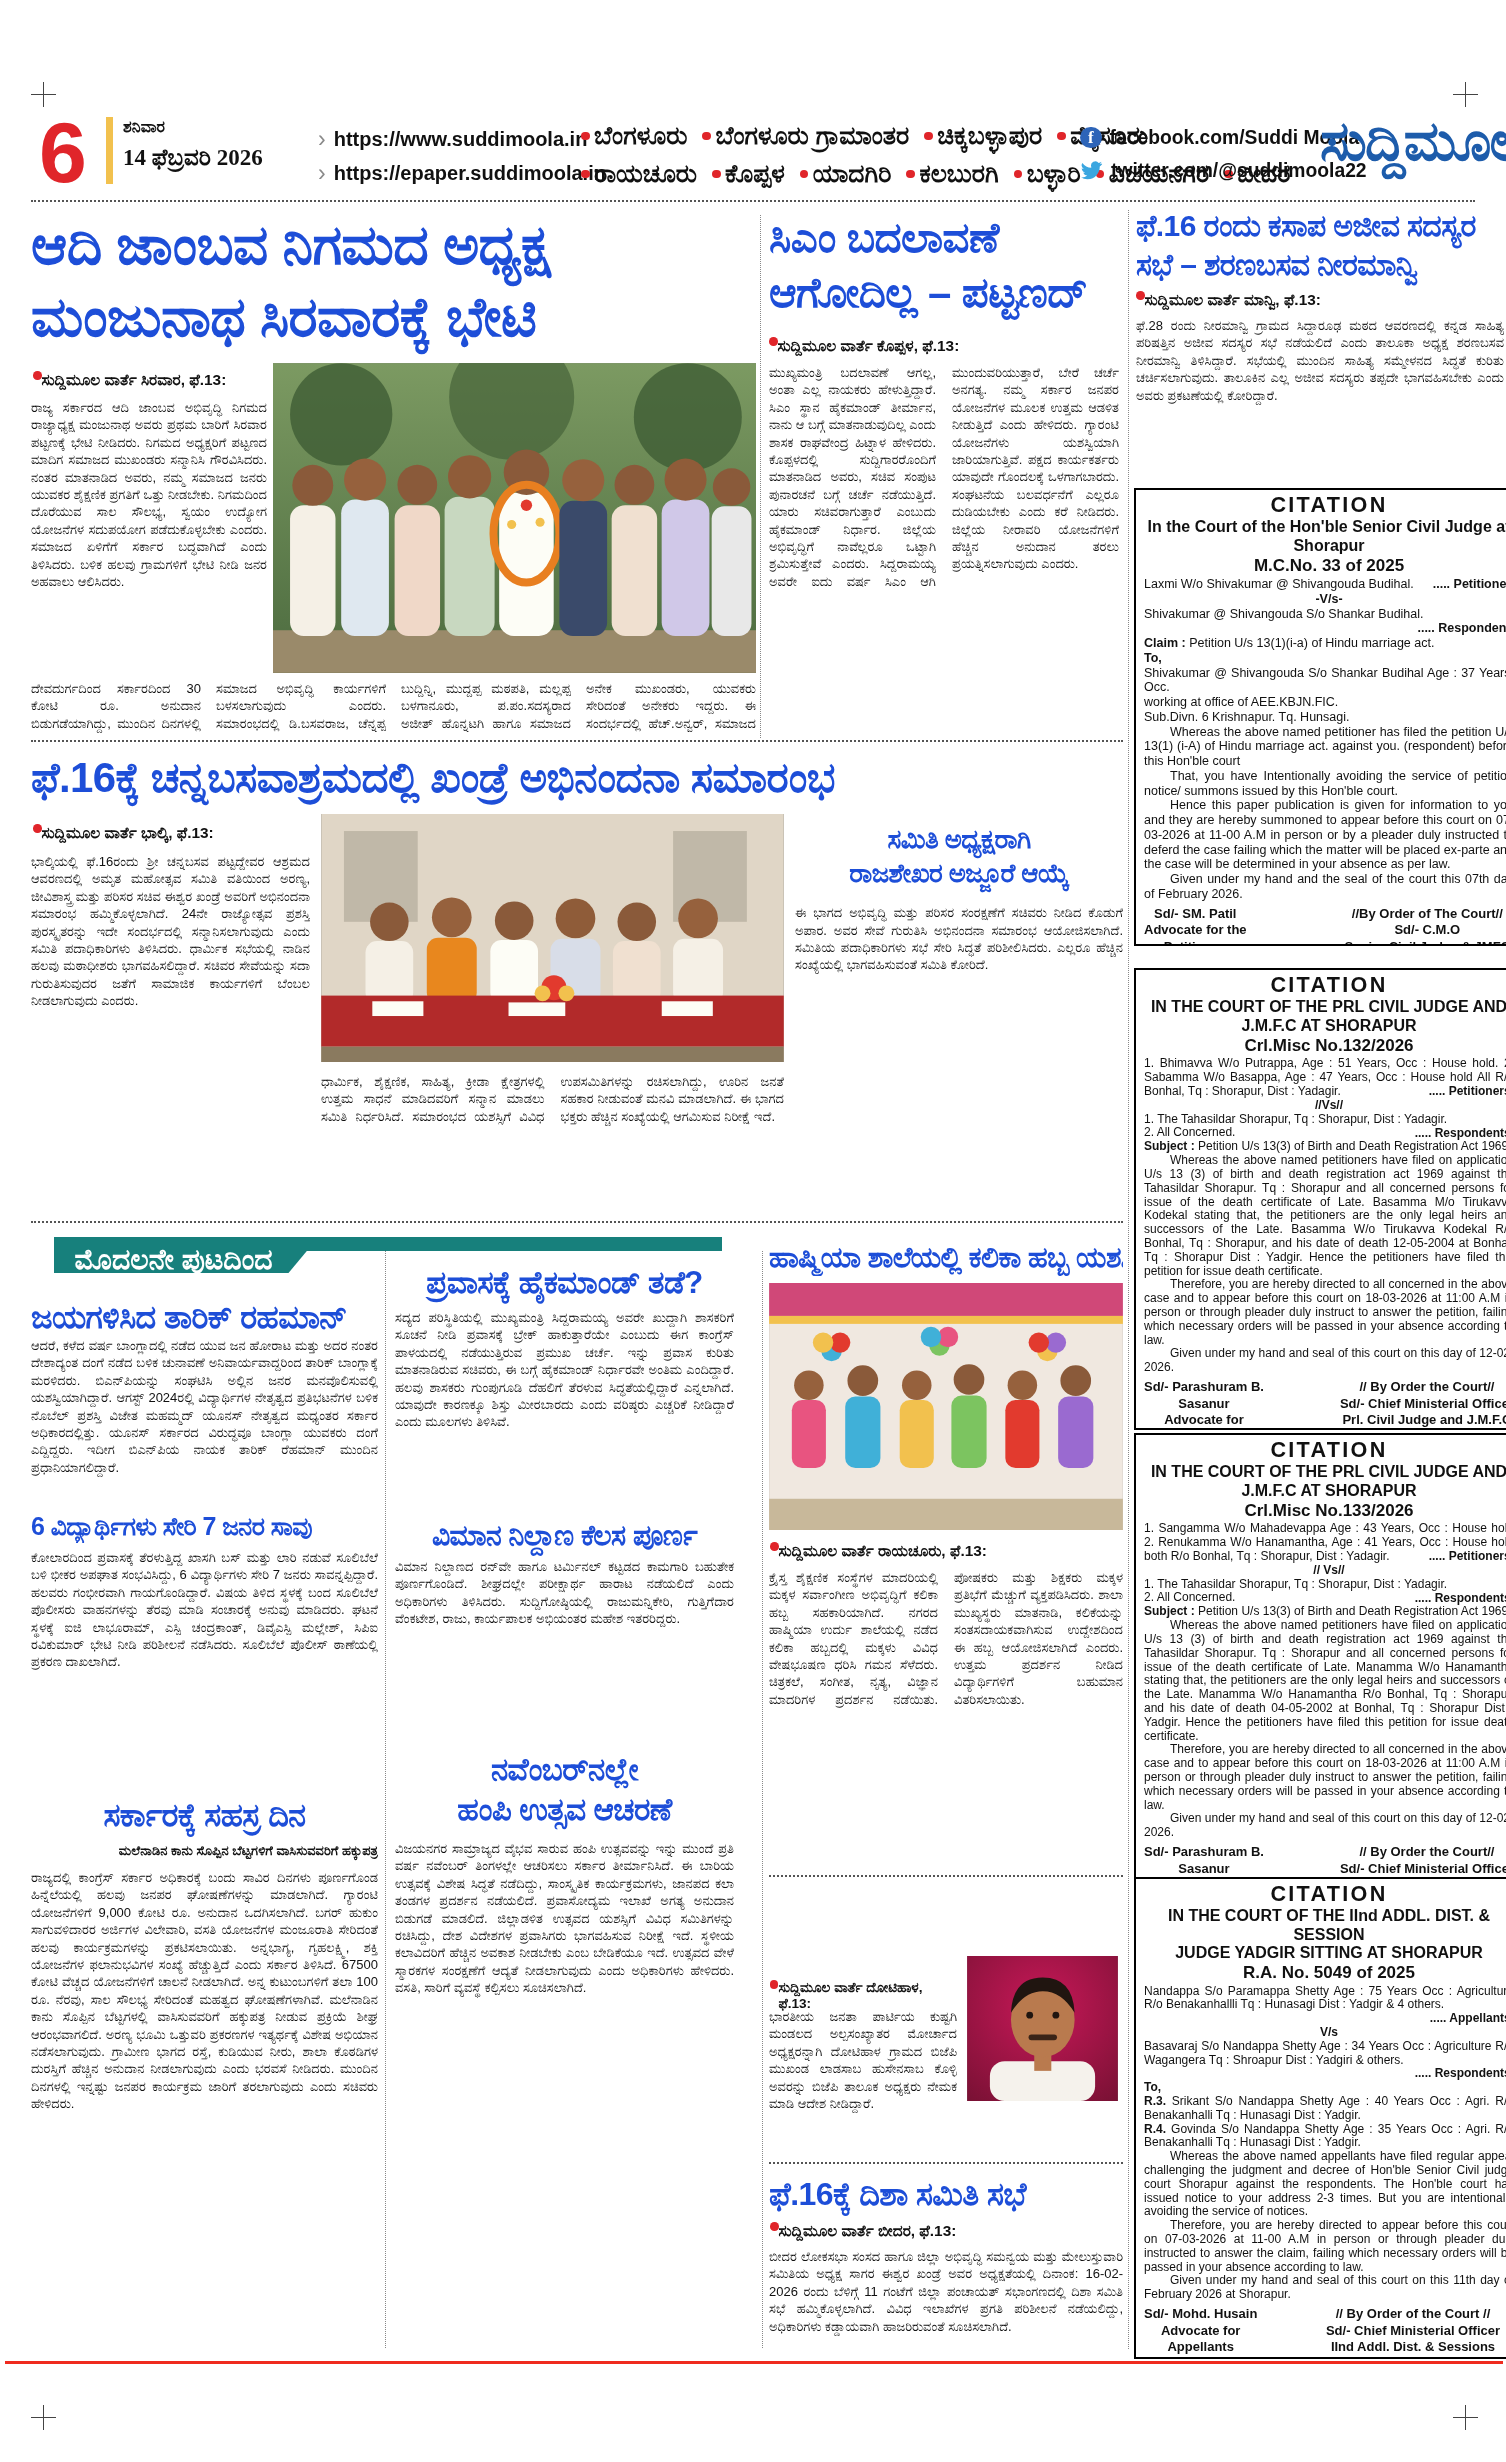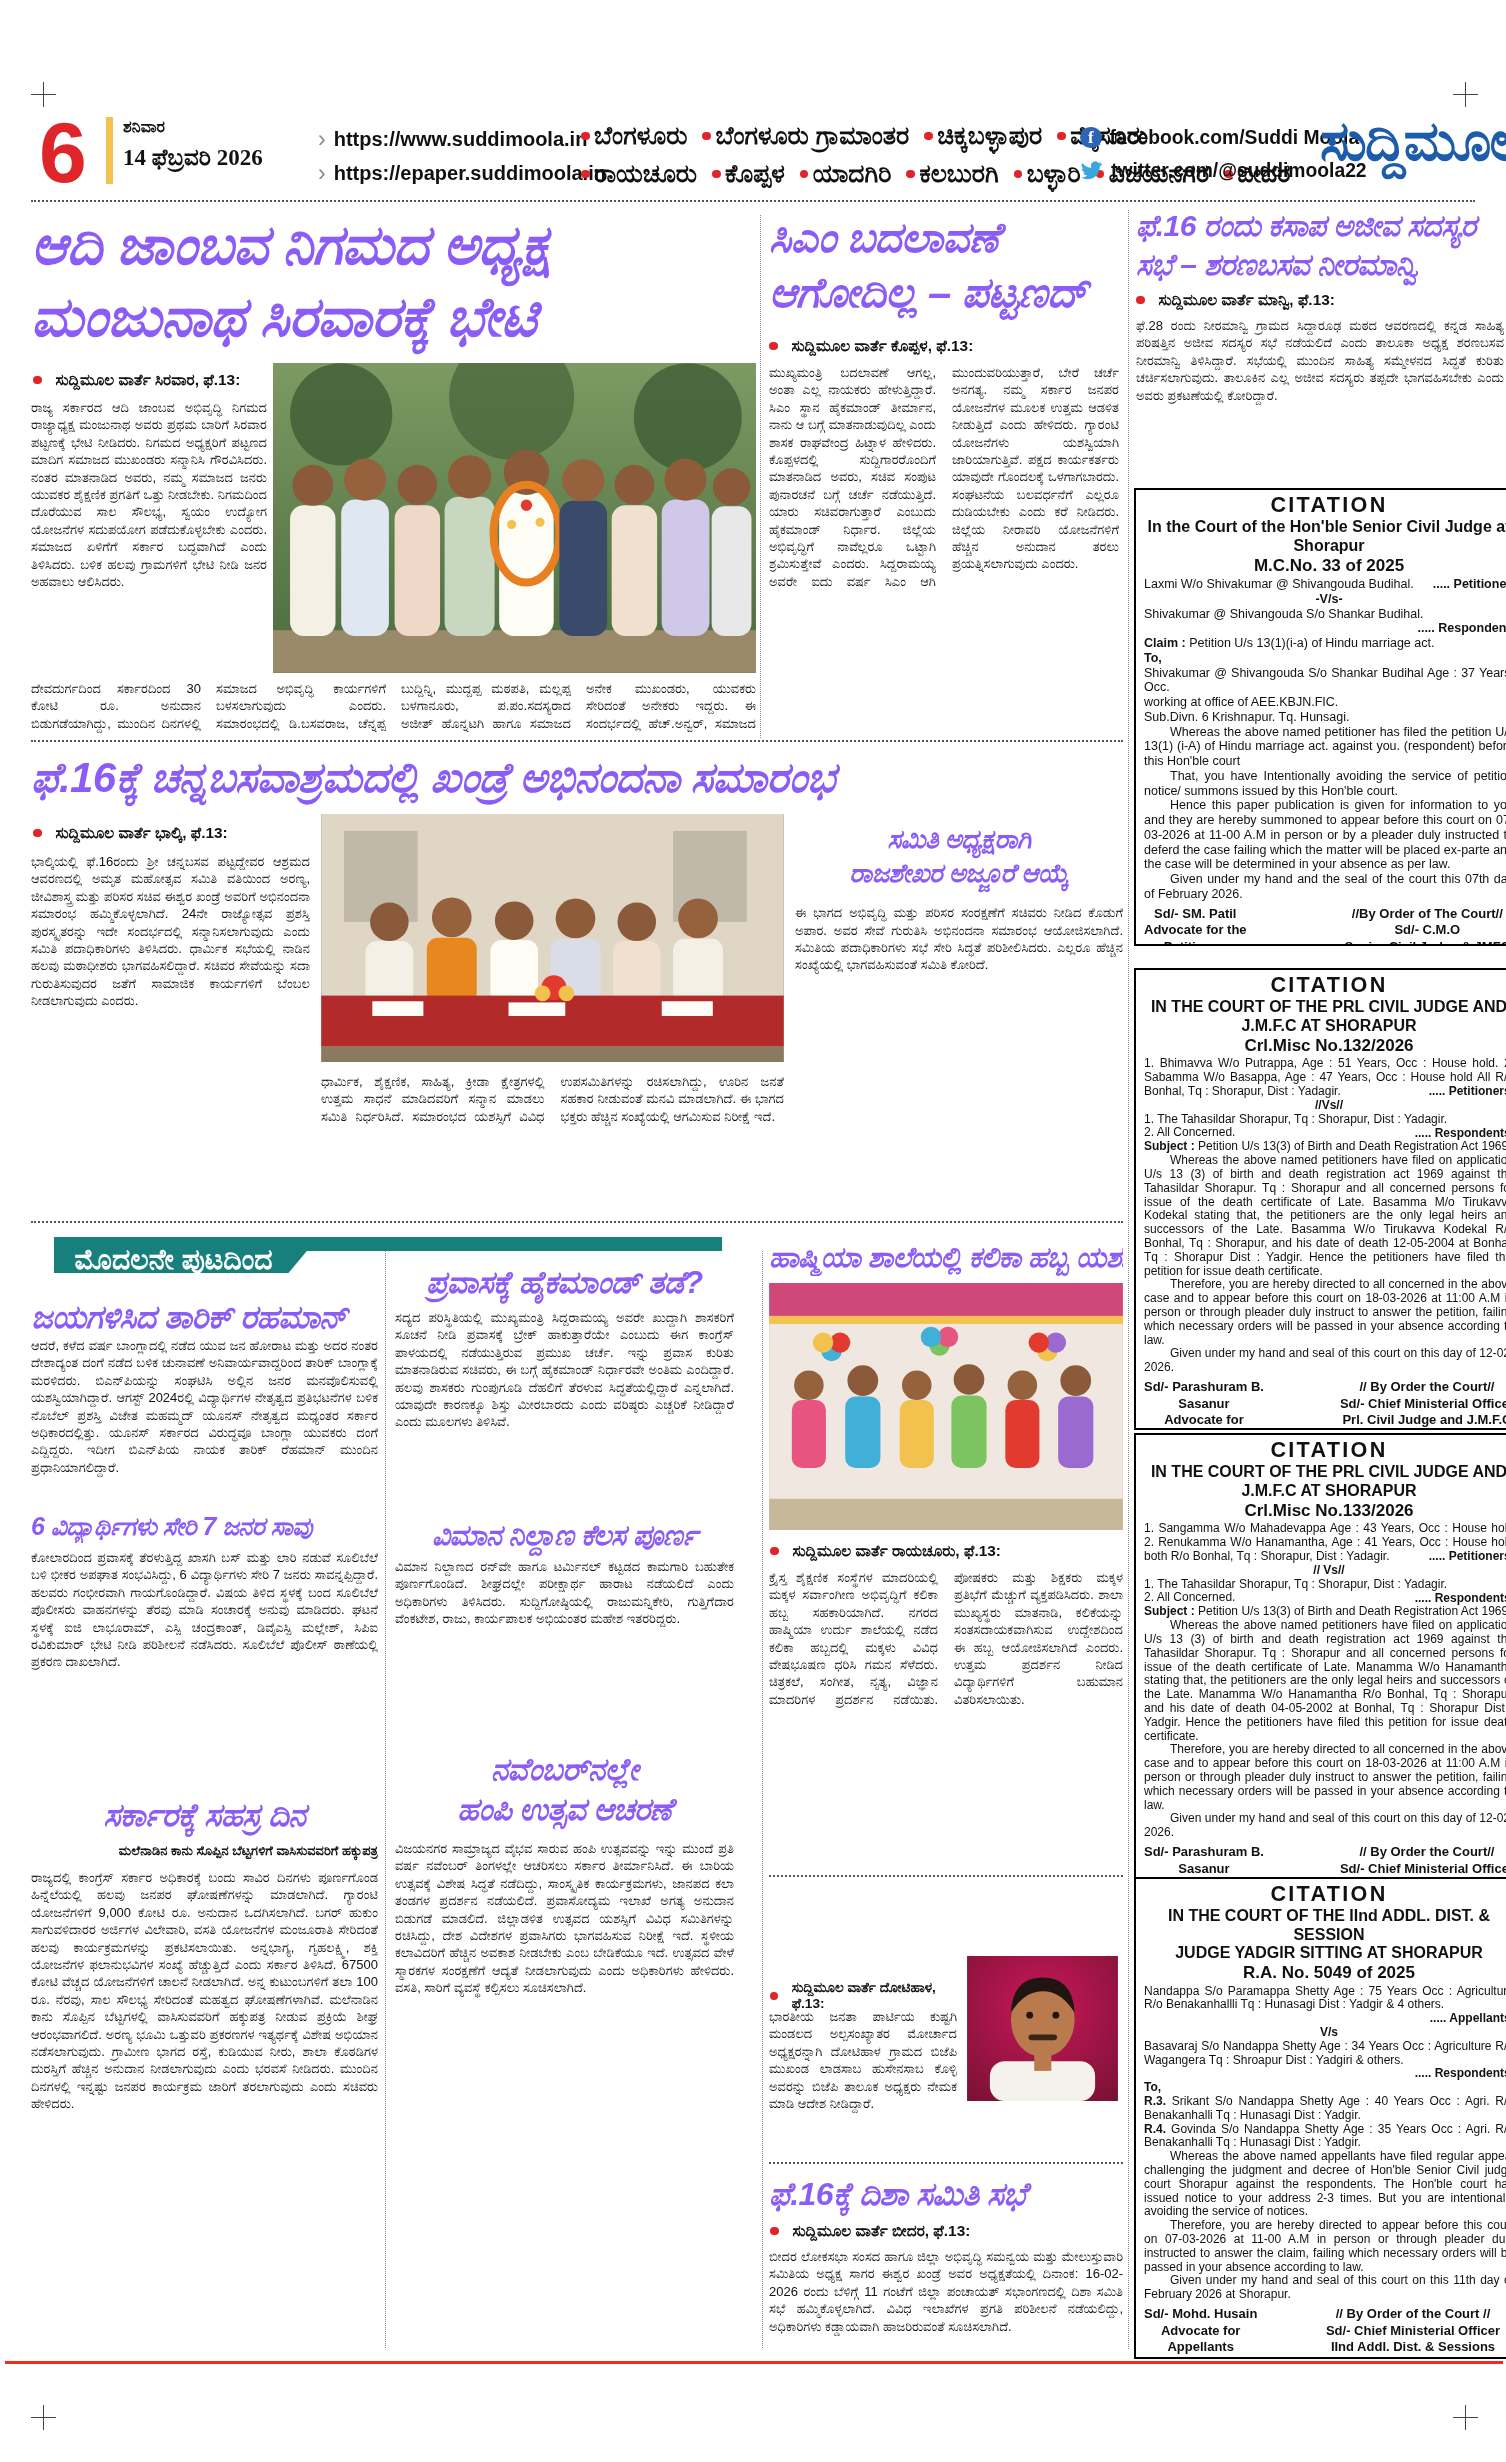--- a/index.html
+++ b/index.html
@@ -21,22 +21,22 @@
   .bullet{width:8.5px;height:8.5px;border-radius:50%;background:#e0252a;display:inline-block;}
   .socrow{font-size:19.3px;font-weight:700;height:33px;display:flex;align-items:center;gap:8px;}
   .fbic{width:21.6px;height:21.6px;border-radius:50%;background:#2d64b8;color:#fff;font-weight:800;
         font-size:17px;display:flex;align-items:center;justify-content:center;font-family:"Liberation Serif",serif;}
   .logo{font-size:55px;font-weight:800;color:#1d5cab;letter-spacing:-1.7px;line-height:1.1;}
   
   .doth{border-top:2.3px dotted #555;height:0;}
   .dotv{border-left:1.7px dotted #888;width:0;}
   .redline{background:#ef2a1e;height:3.4px;}
   
-  .hl{font-weight:800;color:#8b5cf6;white-space:pre-line;letter-spacing:-0.6px;line-height:1.3;font-style:italic;}
-  .byline{font-size:15.4px;font-weight:800;display:flex;align-items:center;gap:14px;}
+  .hl{font-weight:800;color:#1d4ed8;white-space:pre-line;letter-spacing:-0.6px;line-height:1.3;}
+  .byline{font-size:15.4px;font-weight:800;display:flex;align-items:flex-start;gap:0;}
   .abody{font-size:13px;line-height:1.34;text-align:justify;overflow:hidden;}
   .lead{font-weight:800;}
   .cols2{column-count:2;column-gap:16px;}
   .cols4{column-count:4;column-gap:15px;}
   .center{text-align:center;}
   .photo{overflow:hidden;background:#888;}
   .photo svg{display:block;}
   
   .ribbon{background:#17807c;color:#fff;font-weight:800;font-size:28.4px;line-height:44px;
           padding-left:20.5px;clip-path:polygon(0 0,100% 0,calc(100% - 30px) 100%,0 100%);white-space:nowrap;}

